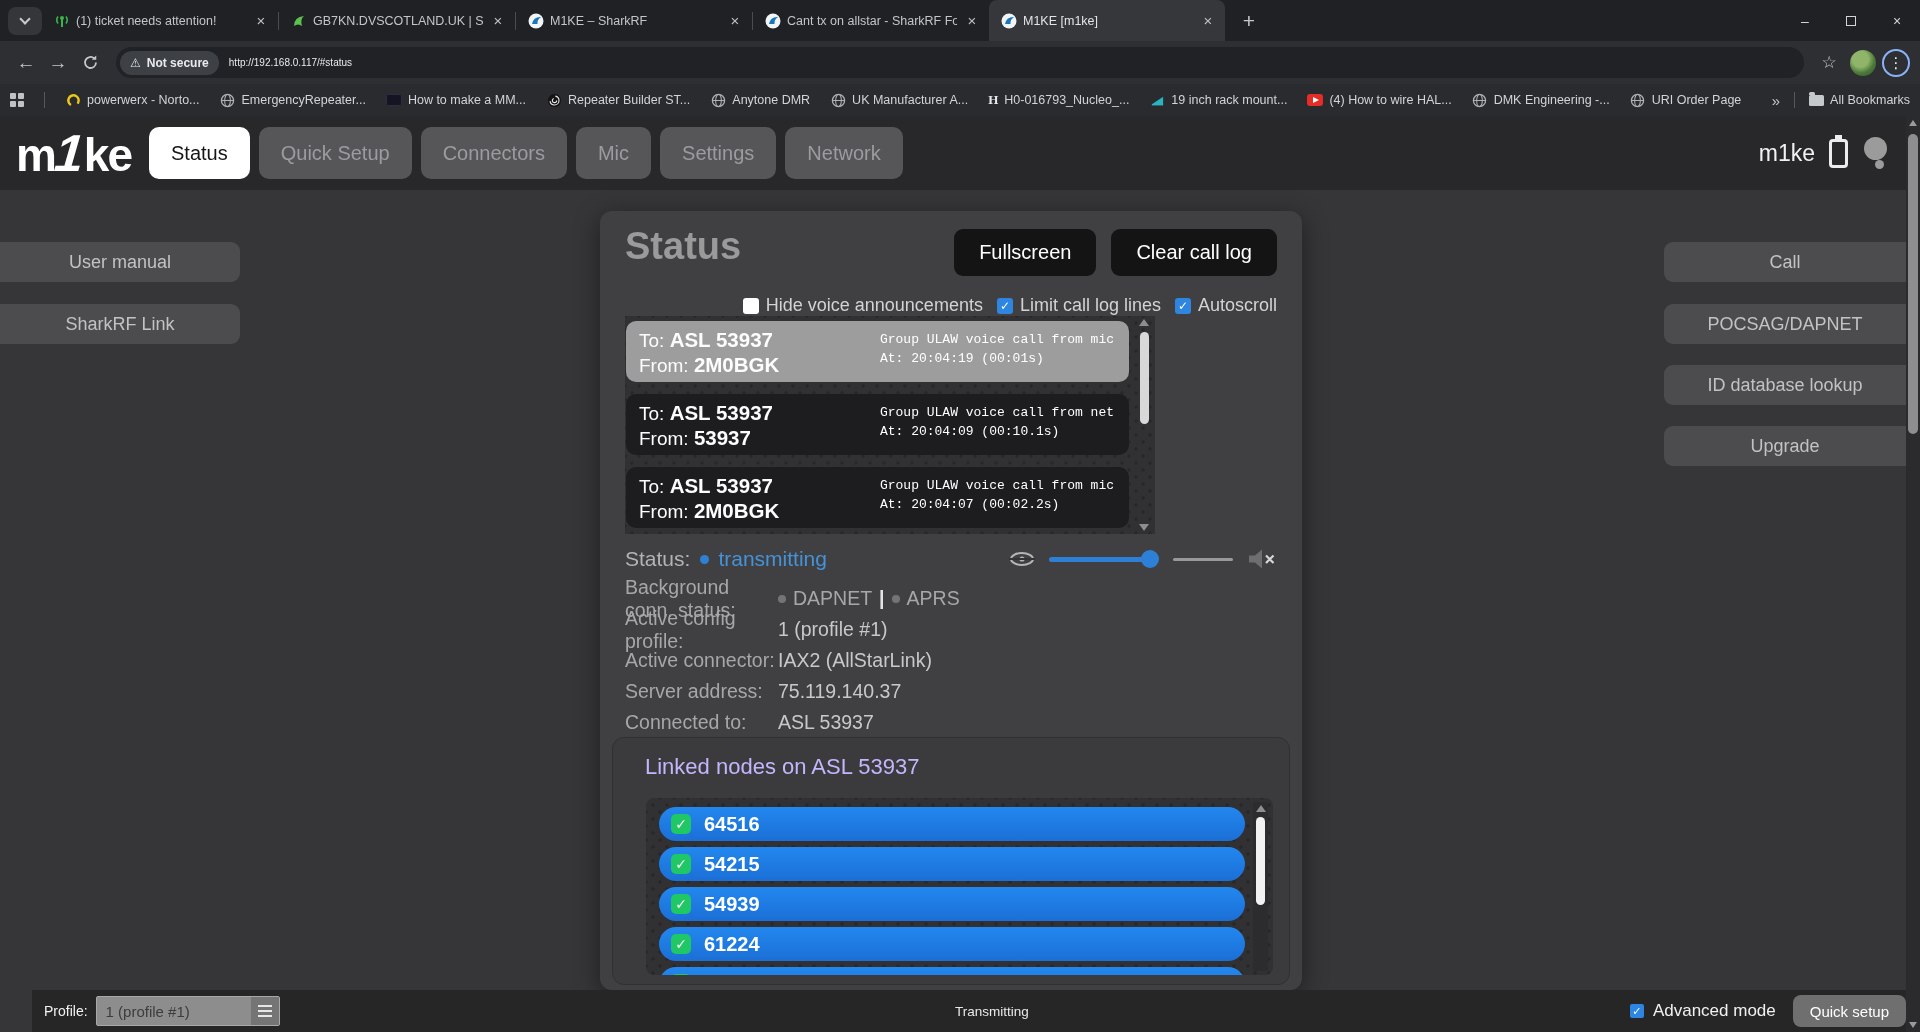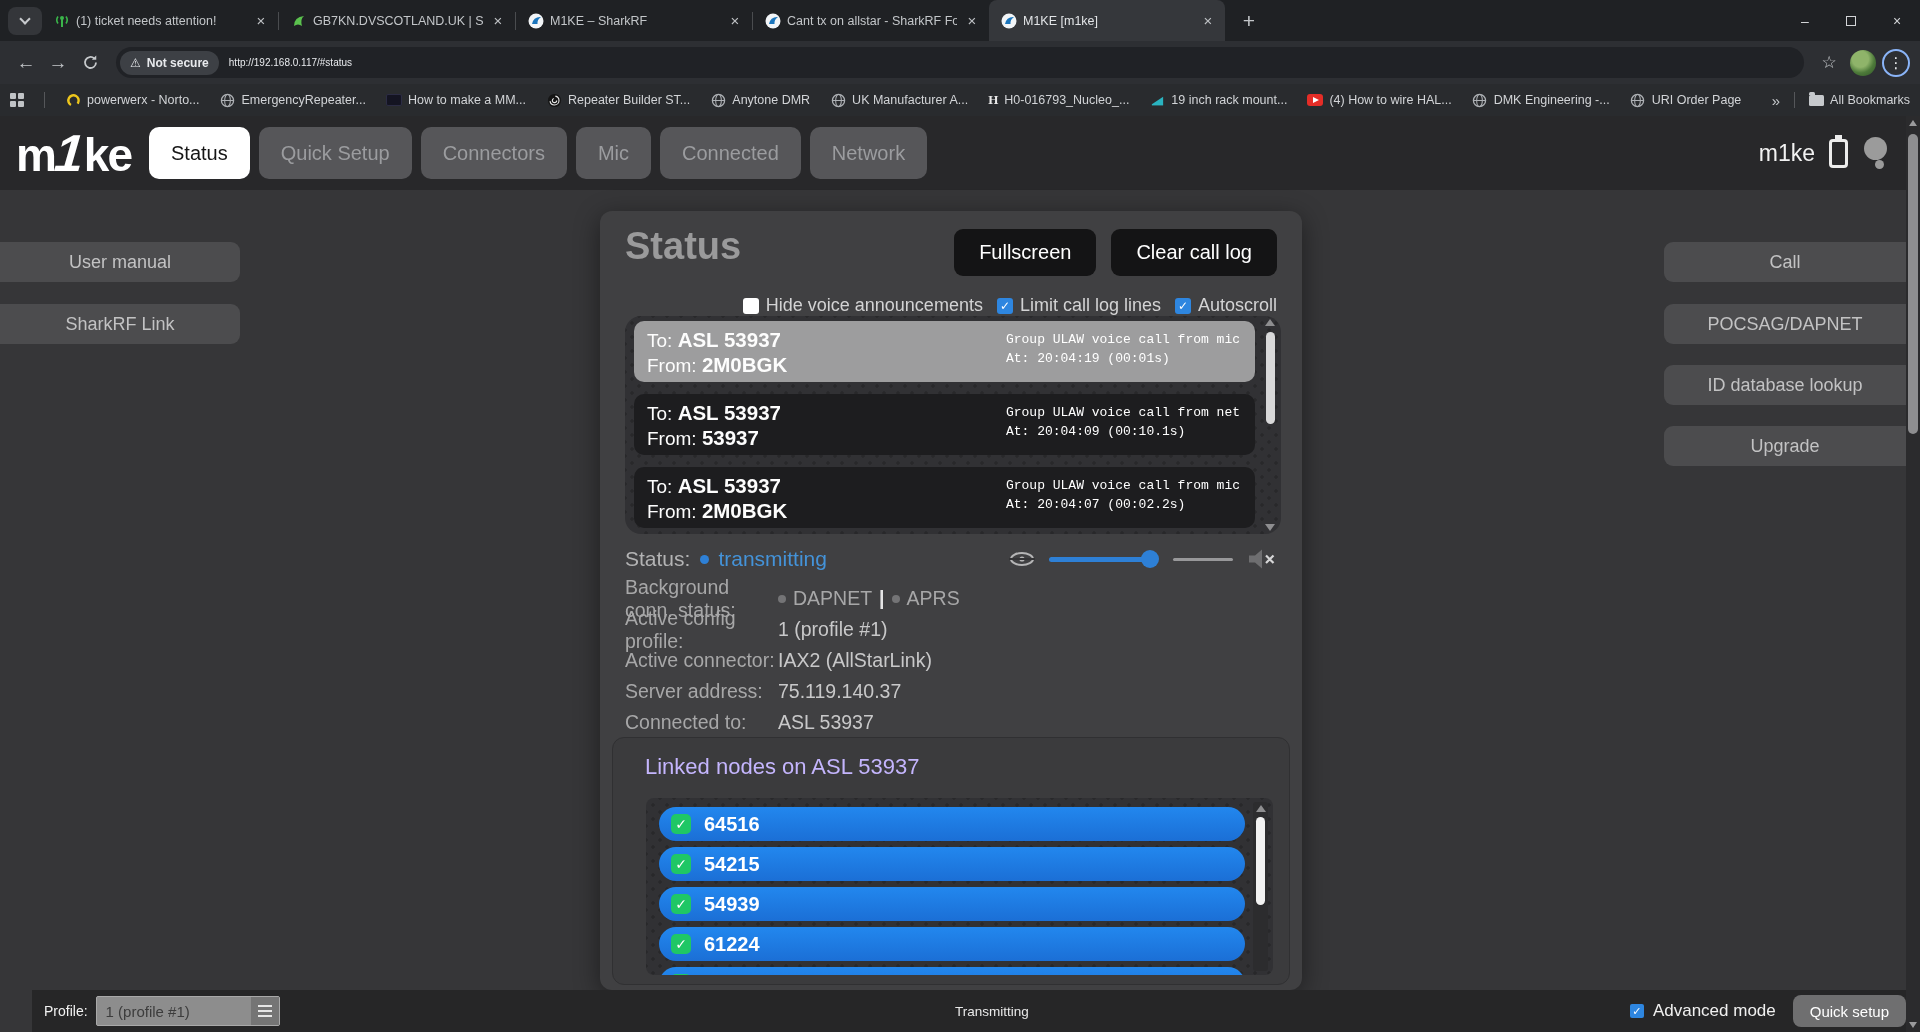--- a/index.html
+++ b/index.html
@@ -72,21 +72,21 @@
   .action-btn { height:47px; padding:0 25px; background:#141415; color:#fff; font-size:20px; border-radius:9px; display:flex; align-items:center; }
   .checks { position:absolute; top:84px; right:25px; display:flex; gap:14px; align-items:center; color:#d3d3d4; font-size:18px; }
   .check { display:flex; align-items:center; gap:7px; }
   .cb { width:16px; height:16px; border-radius:3px; background:#fff; display:flex; align-items:center; justify-content:center; }
   .cb.on { background:#2e86e0; color:#fff; font-size:12px; font-weight:bold; }
 
   .dotted { background-color:#313134;
     background-image:radial-gradient(#28282a 1.5px, transparent 1.8px), radial-gradient(#28282a 1.5px, transparent 1.8px);
     background-size:14px 14px; background-position:0 0, 7px 7px; }
 
-  .calllog { position:absolute; left:25px; top:105px; width:656px; height:218px; border-radius:16px; padding:5px 26px 5px 9px; overflow:hidden; }
+  .calllog { position:absolute; left:25px; top:105px; width:530px; height:218px; border-radius:0; padding:5px 26px 5px 1px; overflow:hidden; }
   .log-entry { height:61px; border-radius:10px; background:#1d1d1f; margin-bottom:12px; display:flex; justify-content:space-between; padding:7px 15px 7px 13px; }
   .log-entry.hl { background:#9d9d9e; }
   .log-left { color:#fdfdfd; font-size:19px; line-height:24px; }
   .log-left b { font-size:20.5px; }
   .log-right { text-align:left; color:#fff; font-size:13px; line-height:19px; padding-top:2px;font-family:Liberation Mono, monospace; }
   .log-scroll { position:absolute; right:4px; top:3px; bottom:3px; width:14px; display:flex; flex-direction:column; align-items:center; }
   .tri-up { width:0; height:0; border-left:5px solid transparent; border-right:5px solid transparent; border-bottom:7px solid #8e8e90; }
   .tri-down { width:0; height:0; border-left:5px solid transparent; border-right:5px solid transparent; border-top:7px solid #8e8e90; margin-top:auto; }
   .log-thumb { width:9px; height:92px; border-radius:5px; background:#d8d8d9; margin-top:6px; }
 
@@ -352,21 +352,21 @@
   <div class="logo">
     <span>m</span>
       <span class="slant">1</span>
       <span>ke</span>
   </div>
   <div class="nav-tabs">
     <span class="nav-tab active">Status</span>
     <span class="nav-tab">Quick Setup</span>
     <span class="nav-tab">Connectors</span>
     <span class="nav-tab">Mic</span>
-    <span class="nav-tab">Connected</span>
+    <span class="nav-tab">Settings</span>
     <span class="nav-tab">Network</span>
   </div>
   <div class="hdr-right">
     <span class="hdr-device">m1ke</span>
     <span class="battery"></span>
     <span class="mic-ind">
         <i></i>
         <b></b>
       </span>
   </div>

